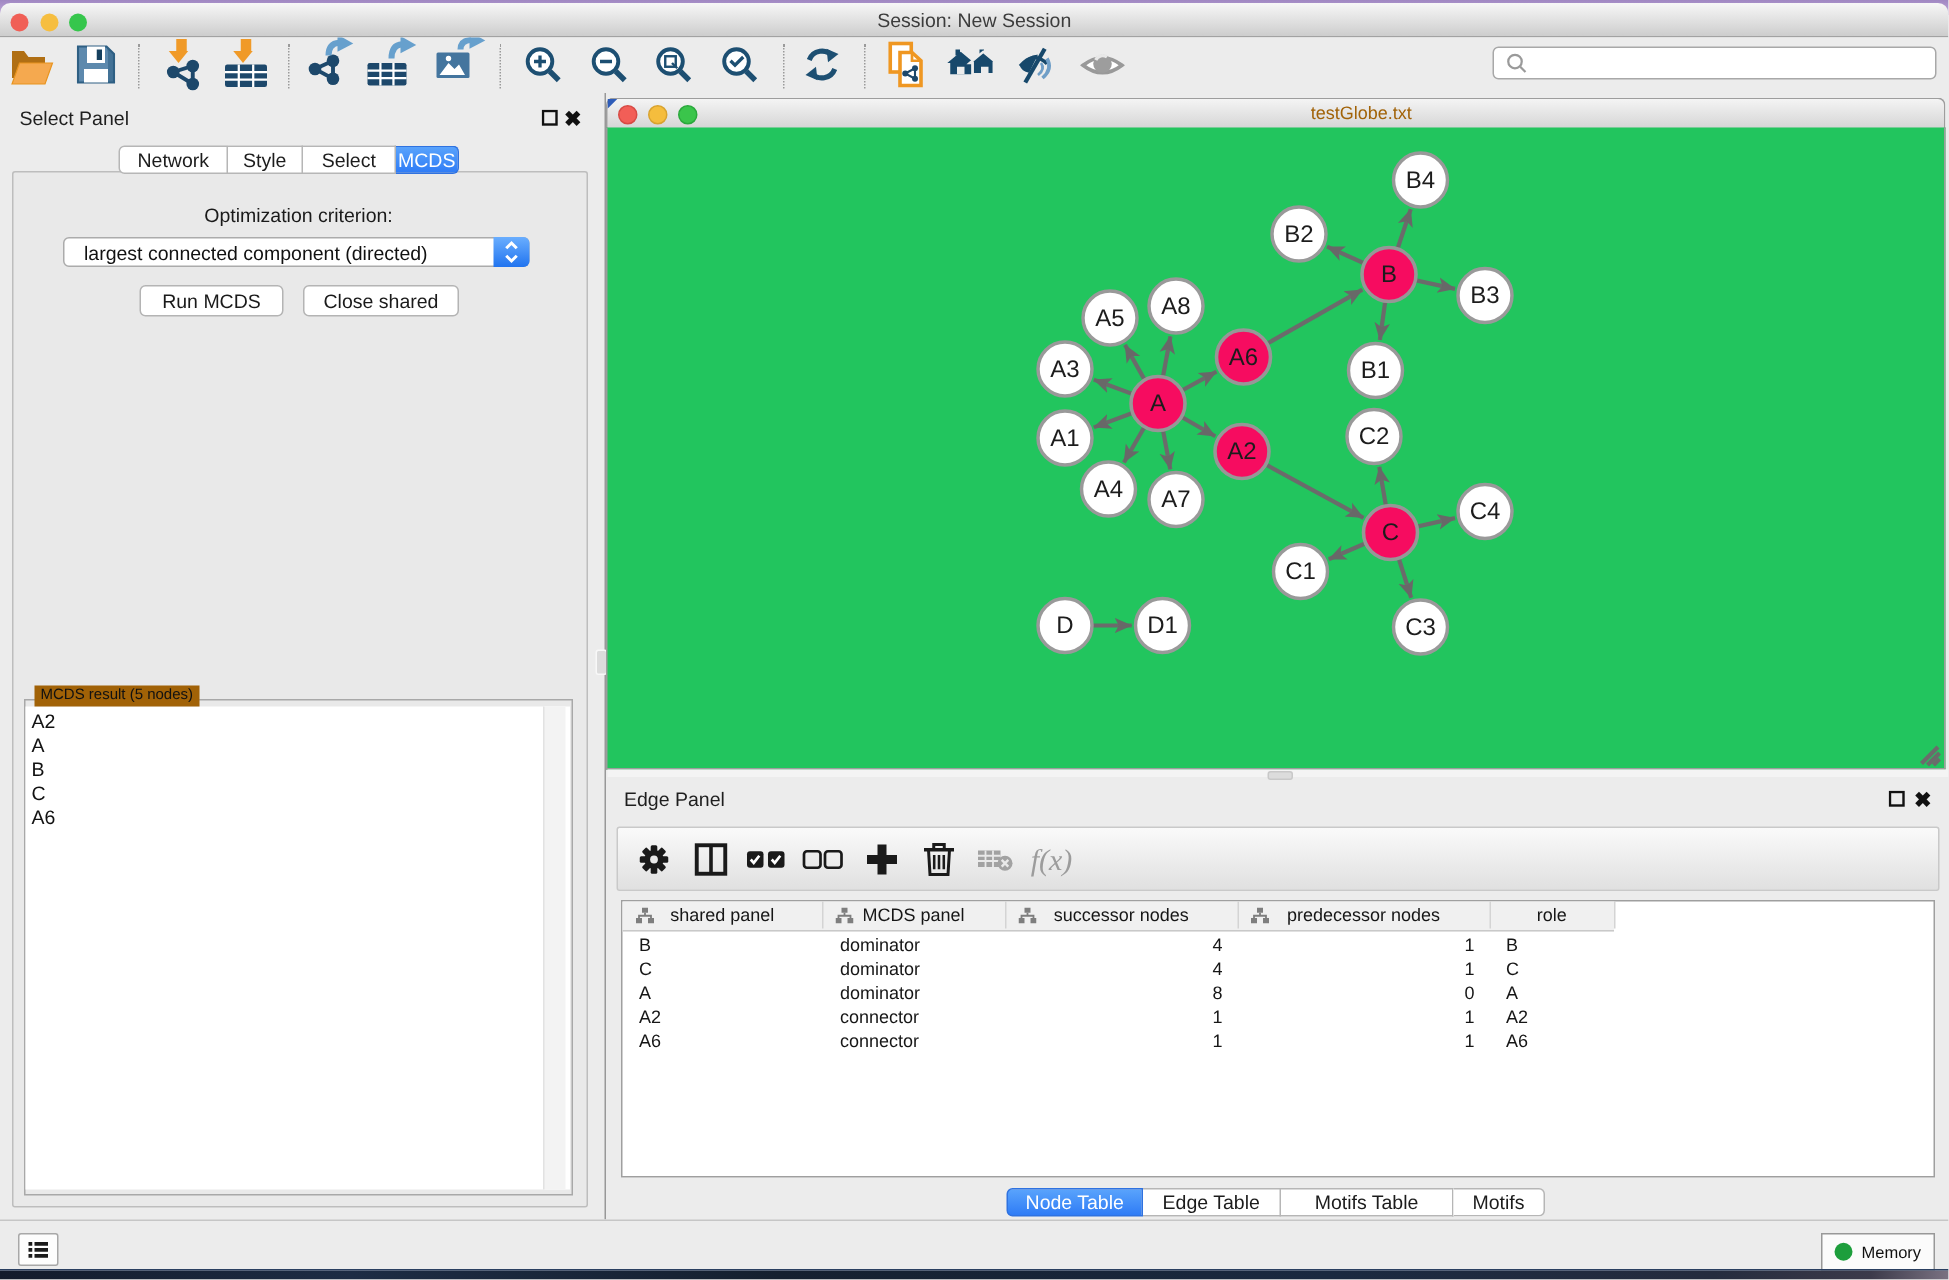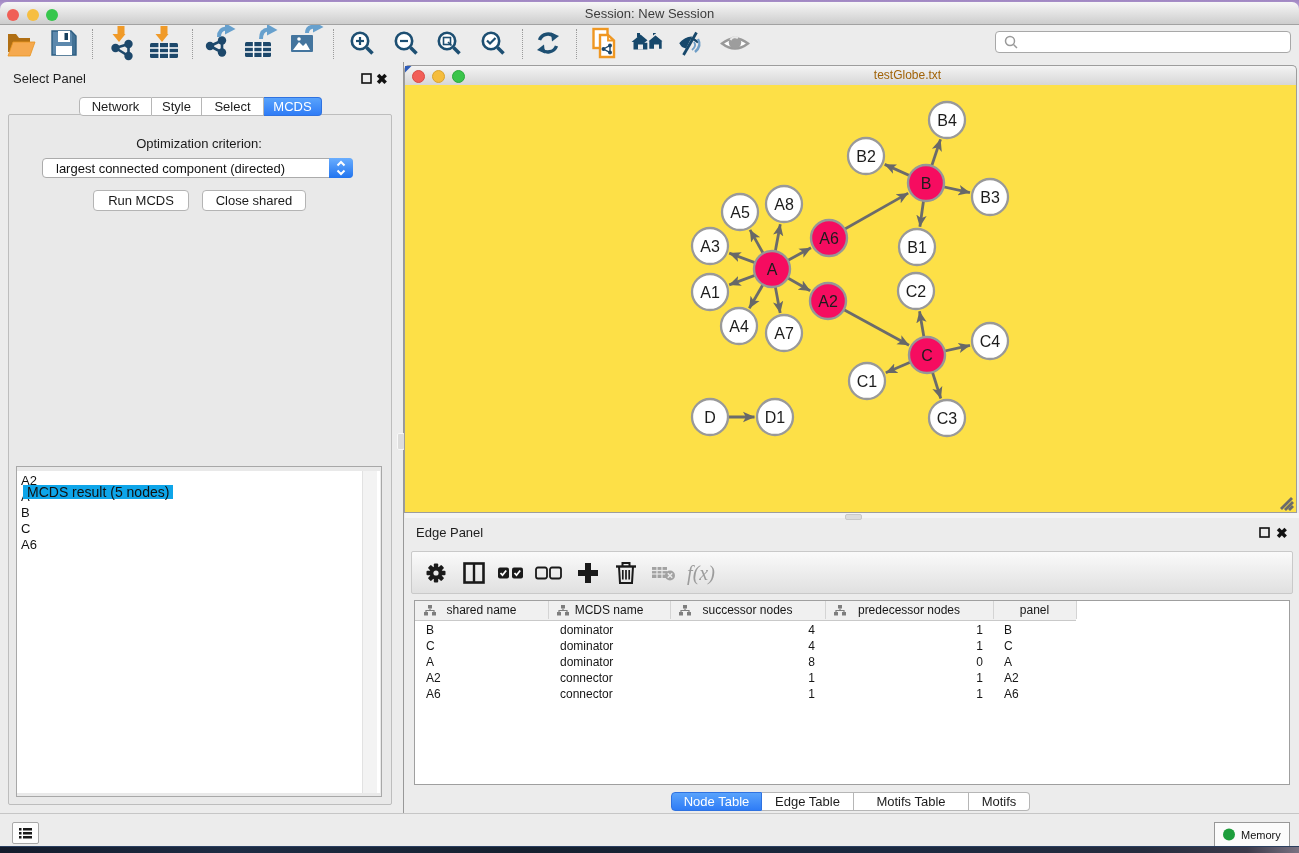--- a/index.html
+++ b/index.html
@@ -23,31 +23,31 @@
 .tab{box-sizing:border-box;height:19px;line-height:18px;font-size:13px;color:#1c1c1c;text-align:center;background:#fff;border:1px solid #b6b6b6;border-left:none;}
 .tab.first{border-left:1px solid #b6b6b6;border-radius:4px 0 0 4px;}
 .tab.last{border-radius:0 4px 4px 0;}
 .tab.sel{background:linear-gradient(#59a3fc,#2f7cf6);color:#fff;border-color:#2f72e0;}
 #opt-label{left:8px;top:136px;width:382px;text-align:center;font-size:13px;color:#1a1a1a;}
 #combo{left:42px;top:158px;width:311px;height:20px;background:#fff;border:1px solid #ababab;border-radius:4px;box-sizing:border-box;padding-left:34px;}
 #combo-text{left:13px;top:2px;font-size:13px;color:#111;position:absolute;}
 #combo-btn{position:absolute;right:-1px;top:-1px;width:24px;height:20px;background:linear-gradient(#6aaefe,#2174ef);border-radius:0 4px 4px 0;}
 .btn{position:absolute;box-sizing:border-box;height:21px;background:#fff;border:1px solid #b4b4b4;border-radius:4px;font-size:13px;color:#1a1a1a;text-align:center;line-height:19px;}
 #fieldset{left:16px;top:466px;width:364px;height:329px;border:1px solid #a8a8a8;}
-#legend{left:23px;top:457px;height:14px;line-height:14px;background:#0ea5e9;padding:0 4px;font-size:14px;color:#111;position:absolute;z-index:5;margin-top:28px;}
+#legend{left:23px;top:457px;height:14px;line-height:14px;background:#a16207;padding:0 4px;font-size:10px;color:#111;position:absolute;z-index:5;}
 #listbox{left:17px;top:471px;width:363px;height:322px;background:#fff;position:absolute;}
 #listscroll{right:3px;top:0;width:14px;height:322px;background:#f3f3f3;border-left:1px solid #e2e2e2;position:absolute;}
 #listitems{left:4px;top:2px;font-size:13px;color:#111;line-height:16px;position:absolute;}
 
 
 #gwin{left:404px;top:65px;width:893px;height:448px;}
 #gtitle{position:absolute;left:0;top:0;width:891px;height:19px;background:linear-gradient(#f4f4f4,#d6d6d6);border:1px solid #9d9d9d;border-bottom:1px solid #ababab;border-radius:5px 5px 0 0;}
 .tls{position:absolute;width:11px;height:11px;border-radius:50%;top:4px;}
 #gtitletext{position:absolute;left:0;top:3px;width:1007px;text-align:center;font-size:12px;color:#a16207;}
-#gcanvas{position:absolute;left:0;top:20px;width:891px;height:427px;background:#fde047;border:1px solid #9d9d9d;border-top:none;}
+#gcanvas{position:absolute;left:0;top:20px;width:891px;height:427px;background:#22c55e;border:1px solid #9d9d9d;border-top:none;}
 #graphsvg line{stroke:#6b6b6b;stroke-width:2.8;}
 #graphsvg .wn{fill:#fff;stroke:#999;stroke-width:2.3;}
 #graphsvg .pn{fill:#f60c60;stroke:#979797;stroke-width:2.4;}
 #graphsvg text{font-family:"Liberation Sans",sans-serif;font-size:16px;fill:#1c1c1c;text-anchor:middle;dominant-baseline:central;}
 #hdiv{left:405px;top:513px;width:894px;height:5px;background:#f4f4f4;}
 #hgrip{left:845px;top:514px;width:15px;height:4px;background:#dcdcdc;border:1px solid #c8c8c8;border-radius:2px;}
 
 
 #tp-title{left:416px;top:525px;font-size:13px;color:#1e1e1e;}
 #tp-toolbar{left:411px;top:551px;width:880px;height:41px;background:linear-gradient(#fafafa,#e0e0e0);border:1px solid #c9c9c9;border-radius:2px;}
@@ -232,21 +232,21 @@
 <div id="cp-title" class="abs">Select Panel</div>
 <div class="winbtn" style="left:361px;top:73px;"><svg width="11" height="11">
       <rect x="1" y="1" width="9" height="9" fill="none" stroke="#111" stroke-width="1.6"></rect>
     </svg></div>
 <div class="winbtn" style="left:376px;top:71px;font-weight:bold;font-size:14px;">✖</div>
 <div id="cp-box" class="abs"></div>
 <div class="tabs" style="left:79px;top:97px;">
   <div class="tab first" style="width:73px;">Network</div>
   <div class="tab" style="width:50px;">Style</div>
   <div class="tab" style="width:62px;">Select</div>
-  <div class="tab last sel" style="width:58px;">MCDS</div>
+  <div class="tab last sel" style="width:42px;">MCDS</div>
 </div>
 <div id="opt-label" class="abs">Optimization criterion:</div>
 <div id="combo" class="abs">
   <div id="combo-text">largest connected component (directed)</div>
   <div id="combo-btn">
     <svg width="24" height="20">
       <path d="M8.5,7.5 L12,4 L15.5,7.5" fill="none" stroke="#fff" stroke-width="2"></path>
       <path d="M8.5,12.5 L12,16 L15.5,12.5" fill="none" stroke="#fff" stroke-width="2"></path>
     </svg>
   </div>
@@ -420,32 +420,32 @@
   <div id="thead">
     <div class="thcell" style="left:0;width:133px;">
         <svg class="hic" width="12" height="12">
           <g fill="#7e7e7e">
             <rect x="4" y="0" width="4" height="3.5"></rect>
             <rect x="0" y="7" width="4" height="3.5"></rect>
             <rect x="8" y="7" width="4" height="3.5"></rect>
             <path d="M6,3.5 L6,5.5 M2,7 L2,5.5 L10,5.5 L10,7" stroke="#7e7e7e" fill="none" stroke-width="1.2"></path>
           </g>
         </svg>
-        <div class="thlabel">shared name</div>
+        <div class="thlabel">shared panel</div>
       </div>
     <div class="thcell" style="left:133px;width:122px;">
         <svg class="hic" width="12" height="12">
           <g fill="#7e7e7e">
             <rect x="4" y="0" width="4" height="3.5"></rect>
             <rect x="0" y="7" width="4" height="3.5"></rect>
             <rect x="8" y="7" width="4" height="3.5"></rect>
             <path d="M6,3.5 L6,5.5 M2,7 L2,5.5 L10,5.5 L10,7" stroke="#7e7e7e" fill="none" stroke-width="1.2"></path>
           </g>
         </svg>
-        <div class="thlabel">MCDS name</div>
+        <div class="thlabel">MCDS panel</div>
       </div>
     <div class="thcell" style="left:255px;width:155px;">
         <svg class="hic" width="12" height="12">
           <g fill="#7e7e7e">
             <rect x="4" y="0" width="4" height="3.5"></rect>
             <rect x="0" y="7" width="4" height="3.5"></rect>
             <rect x="8" y="7" width="4" height="3.5"></rect>
             <path d="M6,3.5 L6,5.5 M2,7 L2,5.5 L10,5.5 L10,7" stroke="#7e7e7e" fill="none" stroke-width="1.2"></path>
           </g>
         </svg>
@@ -456,21 +456,21 @@
           <g fill="#7e7e7e">
             <rect x="4" y="0" width="4" height="3.5"></rect>
             <rect x="0" y="7" width="4" height="3.5"></rect>
             <rect x="8" y="7" width="4" height="3.5"></rect>
             <path d="M6,3.5 L6,5.5 M2,7 L2,5.5 L10,5.5 L10,7" stroke="#7e7e7e" fill="none" stroke-width="1.2"></path>
           </g>
         </svg>
         <div class="thlabel">predecessor nodes</div>
       </div>
     <div class="thcell" style="left:578px;width:83px;">
-        <div class="thlabel">panel</div>
+        <div class="thlabel">role</div>
       </div>
   </div>
   <div class="trow" style="left:11px;top:21px;">B</div>
     <div class="trow" style="left:145px;top:21px;">dominator</div>
     <div class="trow" style="left:255px;top:21px;width:145px;text-align:right;">4</div>
     <div class="trow" style="left:410px;top:21px;width:158px;text-align:right;">1</div>
     <div class="trow" style="left:589px;top:21px;">B</div>
   <div class="trow" style="left:11px;top:37px;">C</div>
     <div class="trow" style="left:145px;top:37px;">dominator</div>
     <div class="trow" style="left:255px;top:37px;width:145px;text-align:right;">4</div>

